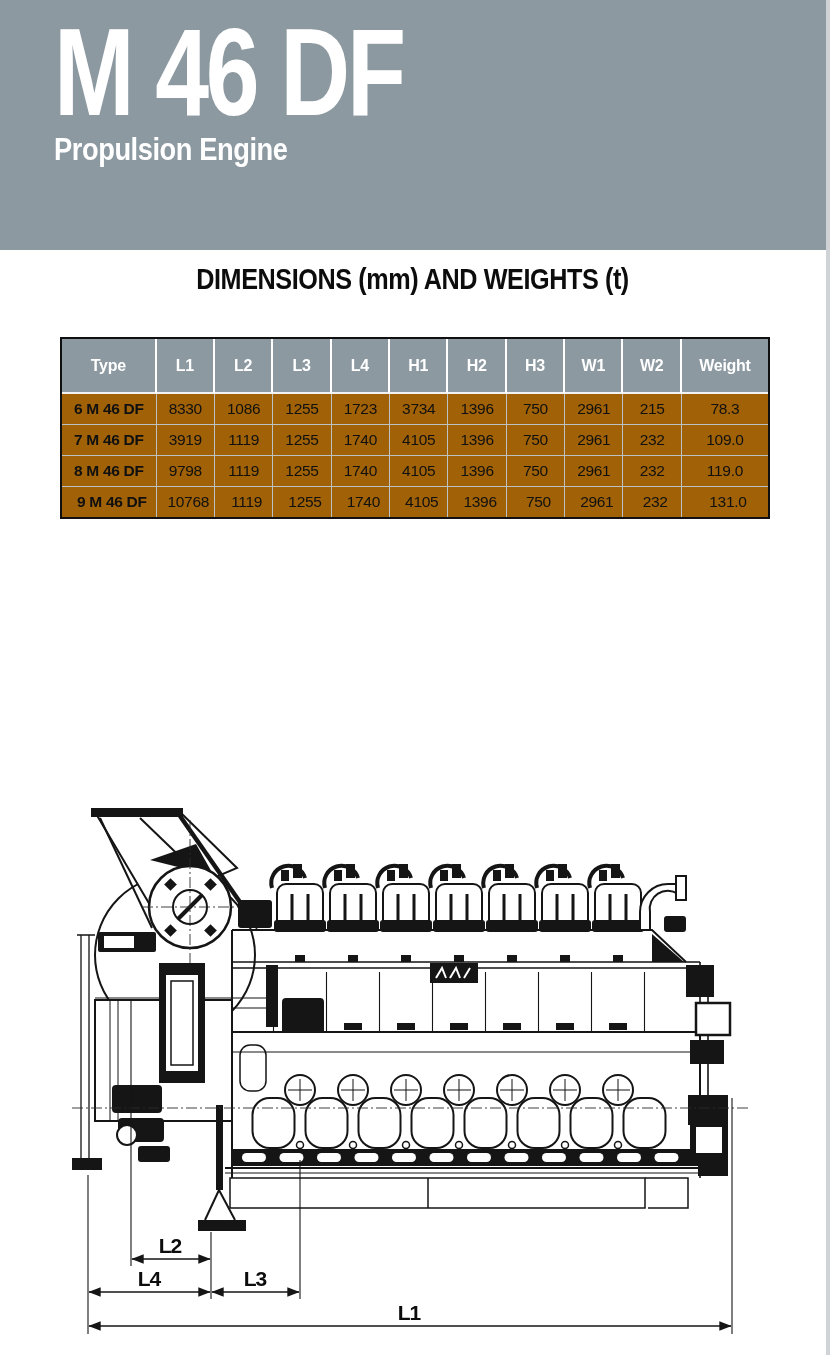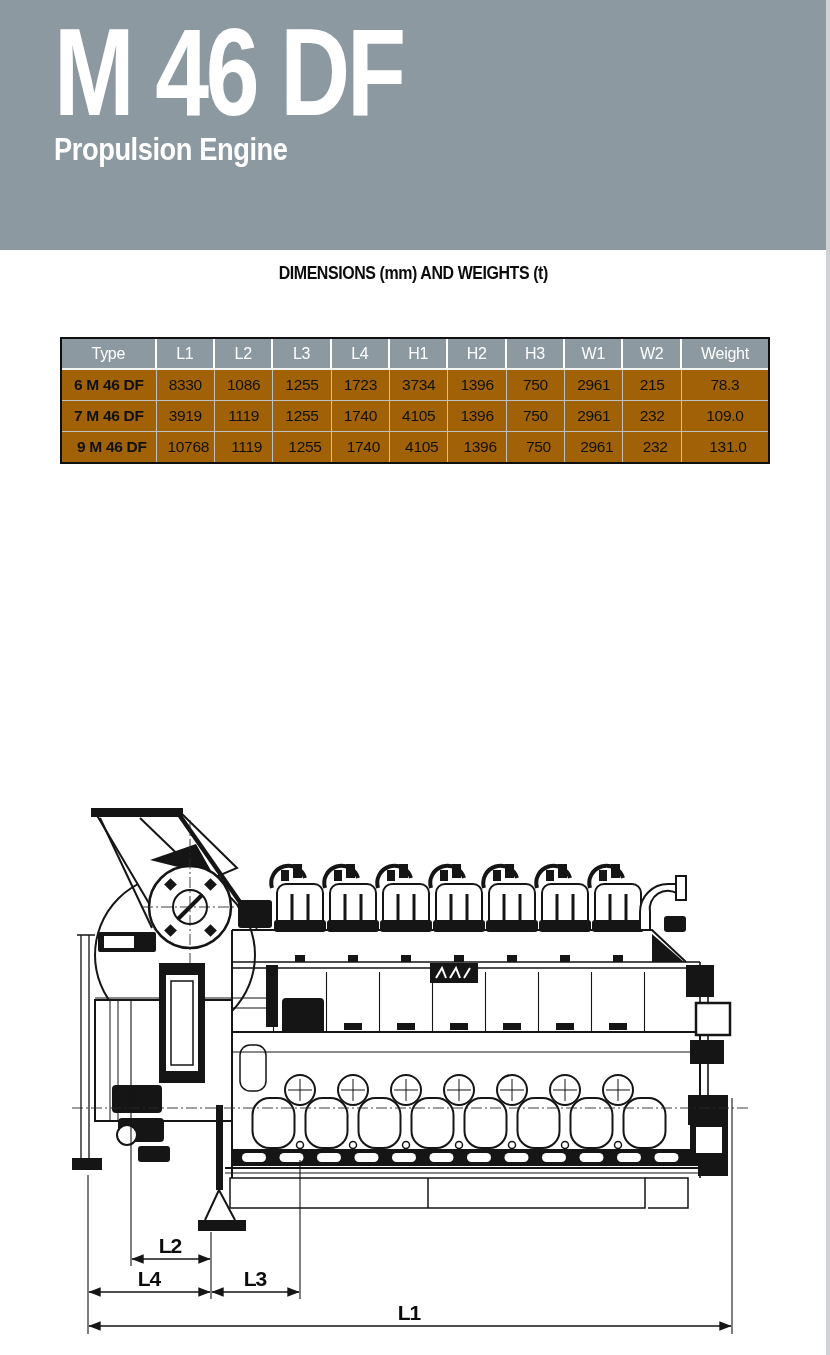--- a/index.html
+++ b/index.html
@@ -21,32 +21,32 @@
     transform:scaleX(0.78);transform-origin:left top;
   }
   .header .sub-title{
     position:absolute;left:54px;top:133px;line-height:1.1;white-space:nowrap;
     font-size:31px;font-weight:bold;color:#fff;letter-spacing:-0.5px;
     transform:scaleX(0.88);transform-origin:left top;
   }
   
   .section-title{
     position:absolute;top:262px;left:0;width:826px;text-align:center;
-    font-size:19px;font-weight:bold;color:#0c0c0c;white-space:nowrap;
+    font-size:30px;font-weight:bold;color:#0c0c0c;white-space:nowrap;
   }
   .section-title span{display:inline-block;transform:scaleX(0.84);letter-spacing:-0.5px;}
   
   .dim-table{
     position:absolute;left:60px;top:337px;width:710px;
     border-collapse:separate;border-spacing:0;
     border:2.5px solid #101010;table-layout:fixed;
   }
   .dim-table th{
-    background:var(--header-bg);color:#fff;font-weight:normal;font-size:16px;
-    letter-spacing:-0.3px;height:29px;text-align:center;padding:0;
+    background:var(--header-bg);color:#fff;font-weight:bold;font-size:16px;
+    letter-spacing:-0.3px;height:29px;text-align:center;padding:12px;
     border-right:2px solid #fff;border-bottom:2px solid #f2f2f2;
   }
   .dim-table th:last-child{border-right:none;margin-top:32px;}
   .dim-table td{
     background:#a16207;color:#101010;font-size:15.5px;text-align:center;height:30px;padding:0;
     border-right:1.5px solid var(--grid);border-bottom:1.5px solid var(--grid);
     letter-spacing:-0.3px;
   }
   .dim-table td:last-child{border-right:none;}
   .dim-table tr:last-child td{border-bottom:none;padding-left:6px;}
@@ -129,20 +129,33 @@
         <td>1255</td>
         <td>1740</td>
         <td>4105</td>
         <td>1396</td>
         <td>750</td>
         <td>2961</td>
         <td>232</td>
         <td>109.0</td>
       </tr>
       <tr>
+        <td class="type-cell">8 M 46 DF</td>
+        <td>9798</td>
+        <td>1119</td>
+        <td>1255</td>
+        <td>1740</td>
+        <td>4105</td>
+        <td>1396</td>
+        <td>750</td>
+        <td>2961</td>
+        <td>232</td>
+        <td>119.0</td>
+      </tr>
+      <tr>
         <td class="type-cell">9 M 46 DF</td>
         <td>10768</td>
         <td>1119</td>
         <td>1255</td>
         <td>1740</td>
         <td>4105</td>
         <td>1396</td>
         <td>750</td>
         <td>2961</td>
         <td>232</td>

